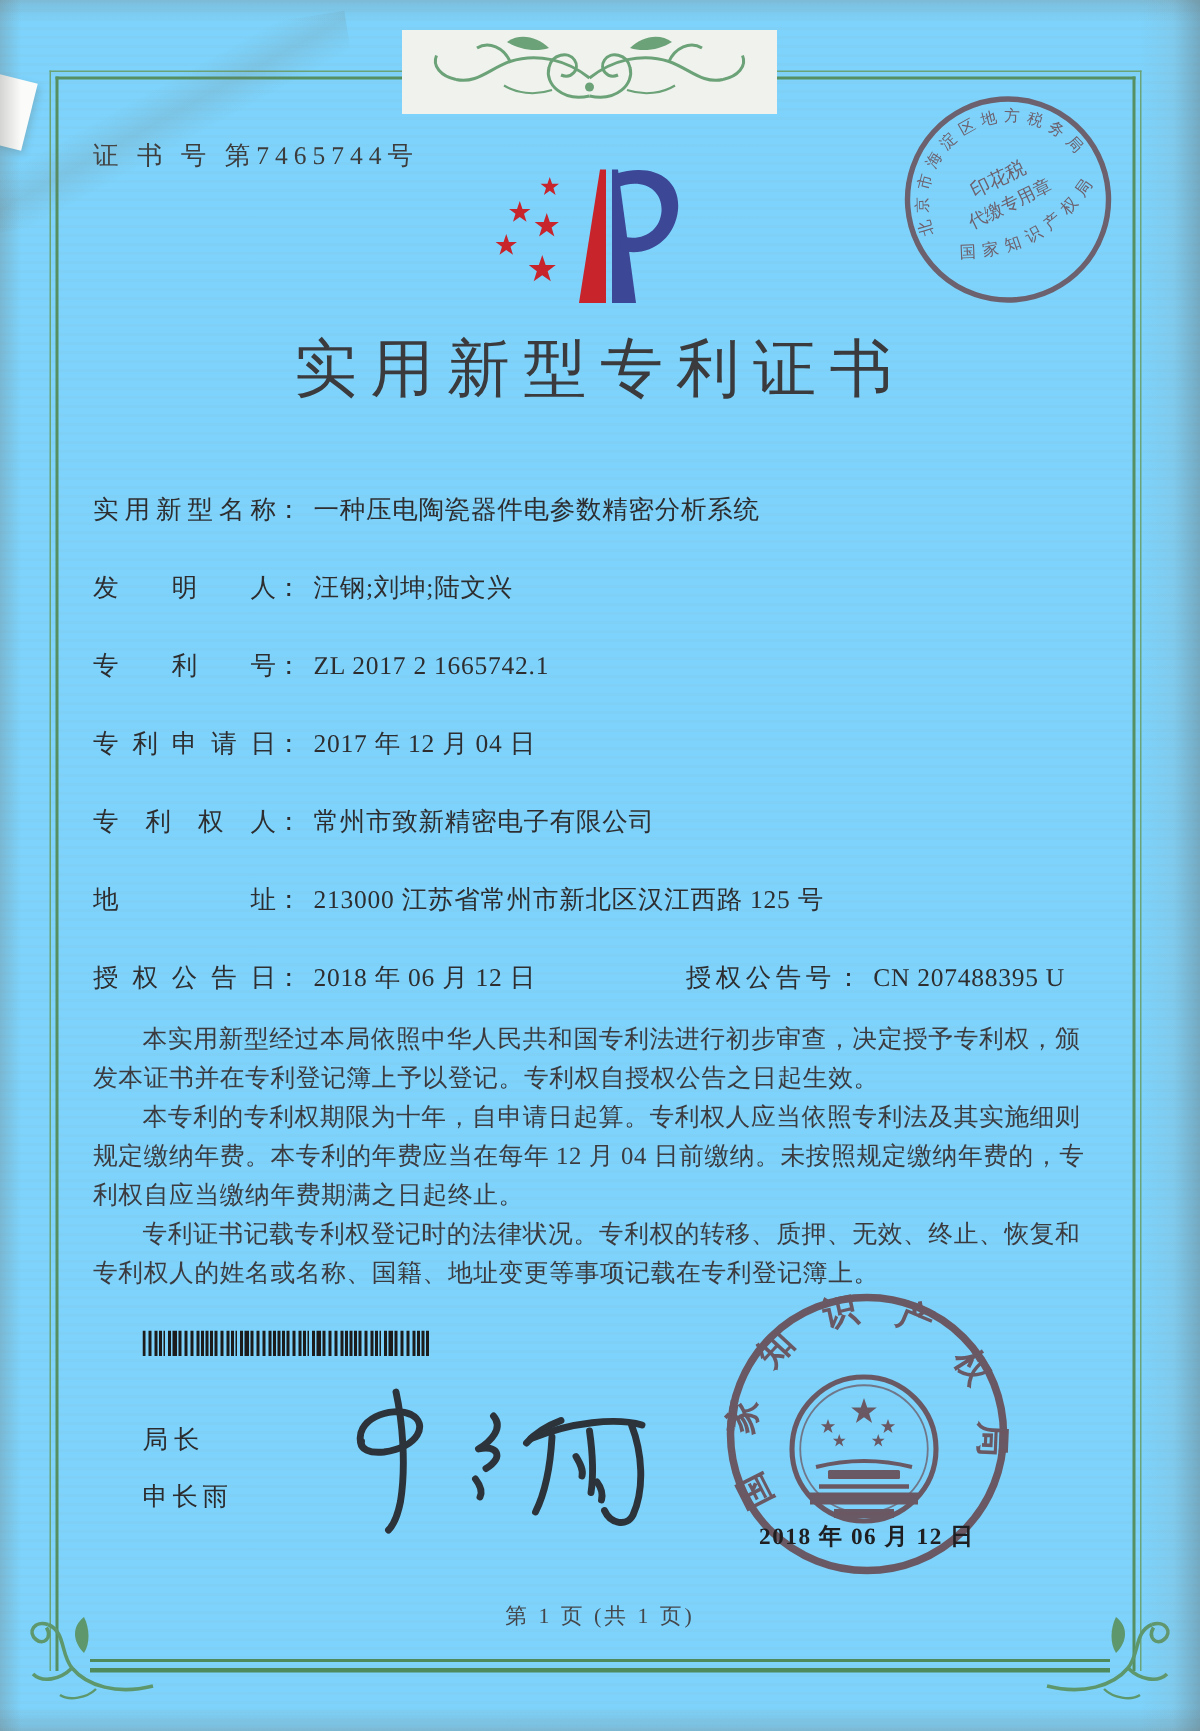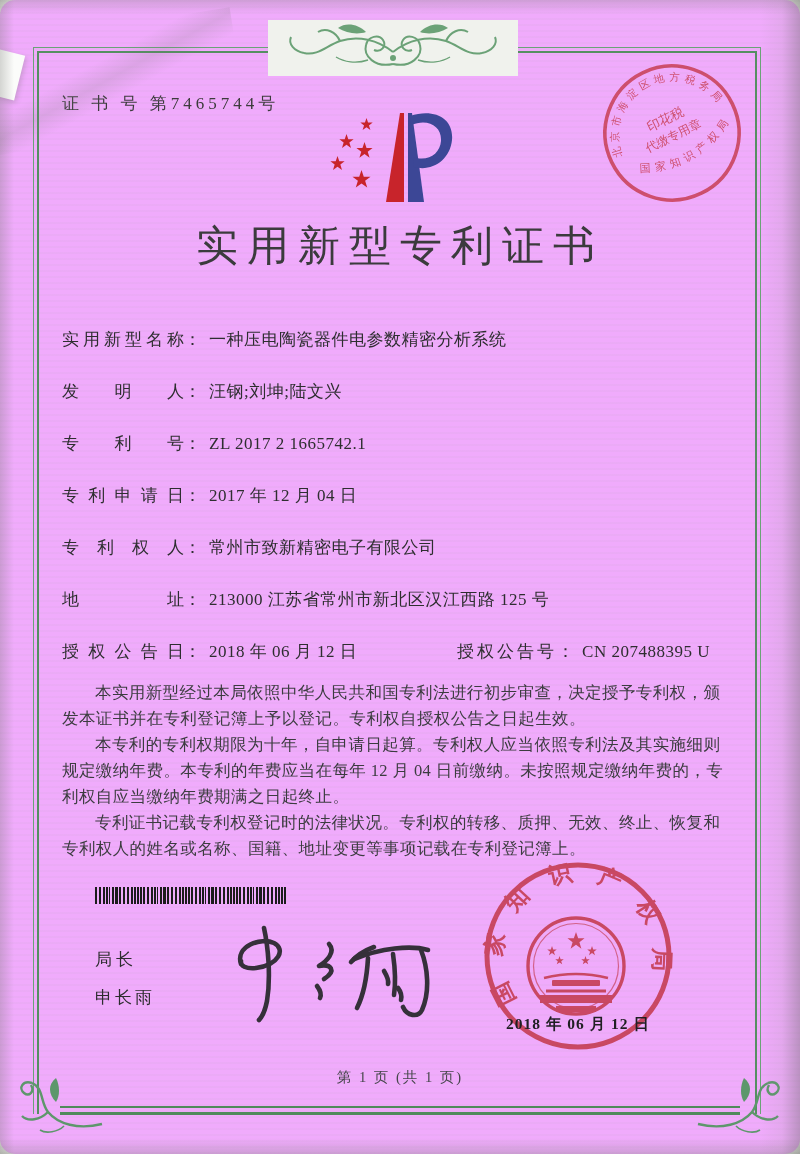--- a/index.html
+++ b/index.html
@@ -1,21 +1,21 @@
 <!DOCTYPE html>
 <html><head>
 <meta charset="utf-8">
 <style>
   html,body{margin:0;padding:0;}
   body{
     width:800px;height:1154px;position:relative;overflow:hidden;
     font-family:"Liberation Serif","DejaVu Serif",serif;
     background:#ecEEe9;background:#edefe9;
   }
-  .page{position:absolute;inset:0;background:#f0abfc;border-radius:15px;}
+  .page{position:absolute;inset:0;background:#7dd3fc;}
   .texture{position:absolute;inset:0;pointer-events:none;
     background:repeating-linear-gradient(180deg,rgba(150,160,150,.055) 0 2px,transparent 2px 6px);}
   .vignette{position:absolute;inset:0;pointer-events:none;background:
     linear-gradient(to right,rgba(110,112,106,.28),transparent 14px),
     linear-gradient(to left,rgba(100,102,98,.38),rgba(140,142,136,.12) 18px,transparent 40px),
     linear-gradient(to bottom,rgba(120,122,116,.25),transparent 14px),
     linear-gradient(to top,rgba(120,122,116,.28),transparent 16px);}
   .crease-tl{position:absolute;left:-60px;top:30px;width:300px;height:110px;transform:rotate(-9deg);pointer-events:none;
     background:linear-gradient(160deg,transparent 42%,rgba(115,120,112,.16) 52%,transparent 62%);}
   .fold-sliver{position:absolute;left:-6px;top:52px;width:26px;height:46px;background:#fbfcfa;transform:rotate(14deg);box-shadow:2px 2px 5px rgba(90,95,88,.25);}

